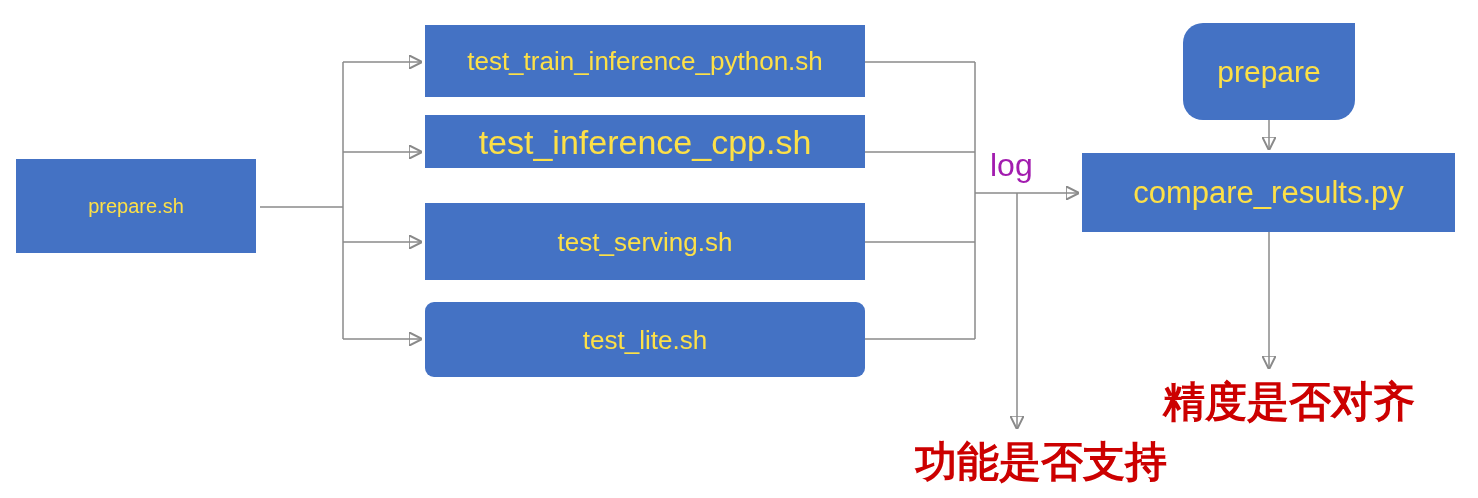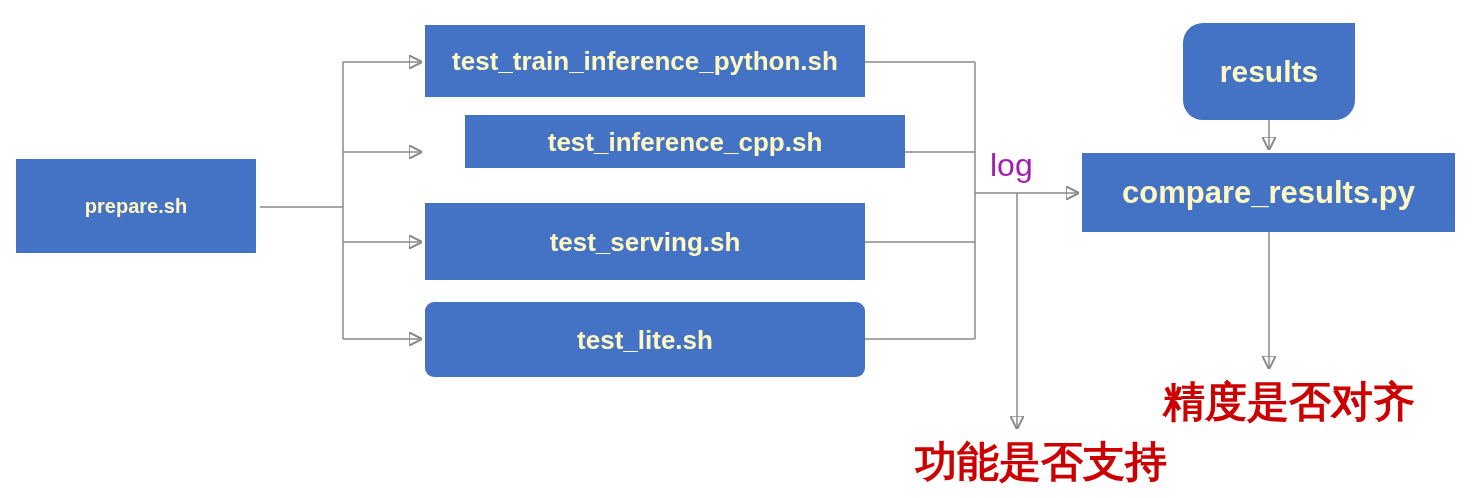--- a/index.html
+++ b/index.html
@@ -23,32 +23,32 @@
     pointer-events: none;
   }
   .connectors path {
     stroke: #8a8a8a;
     stroke-width: 1.5;
     fill: none;
   }
   .node {
     position: absolute;
     background: #4472C4;
-    color: #fef9c3;
-    font-weight: 700;
+    color: #fde047;
+    font-weight: 400;
     display: flex;
     align-items: center;
     justify-content: center;
     text-align: center;
     white-space: nowrap;
     line-height: 1;
   }
   #n-prepare  { left: 16px;   top: 159px; width: 240px; height: 94px; font-size: 20px; }
   #n-test1    { left: 425px;  top: 25px;  width: 440px; height: 72px; font-size: 26px; }
-  #n-test2    { left: 425px;  top: 115px; width: 440px; height: 53px; font-size: 26px; margin-left: 40px; }
+  #n-test2    { left: 425px;  top: 115px; width: 440px; height: 53px; font-size: 34px; }
   #n-test3    { left: 425px;  top: 203px; width: 440px; height: 77px; font-size: 26px; }
   #n-test4    { left: 425px;  top: 302px; width: 440px; height: 75px; font-size: 26px; border-radius: 9px; }
   #n-results  { left: 1183px; top: 23px;  width: 172px; height: 97px; font-size: 30px;
                 border-radius: 20px 0 20px 20px; }
   #n-compare  { left: 1082px; top: 153px; width: 373px; height: 79px; font-size: 31px; }
 
   .edge-label {
     position: absolute;
     left: 990px; top: 149px;
     font-size: 32px;
@@ -97,21 +97,21 @@
   <div class="node" id="n-prepare">prepare.sh</div>
 
   <div class="node" id="n-test1">test_train_inference_python.sh</div>
 
   <div class="node" id="n-test2">test_inference_cpp.sh</div>
 
   <div class="node" id="n-test3">test_serving.sh</div>
 
   <div class="node" id="n-test4">test_lite.sh</div>
 
-  <div class="node" id="n-results">results</div>
+  <div class="node" id="n-results">prepare</div>
 
   <div class="node" id="n-compare">compare_results.py</div>
 
   <div class="edge-label">log</div>
 
   <div class="outcome" id="o-func">功能是否支持</div>
 
   <div class="outcome" id="o-prec">精度是否对齐</div>
 
 </div>

